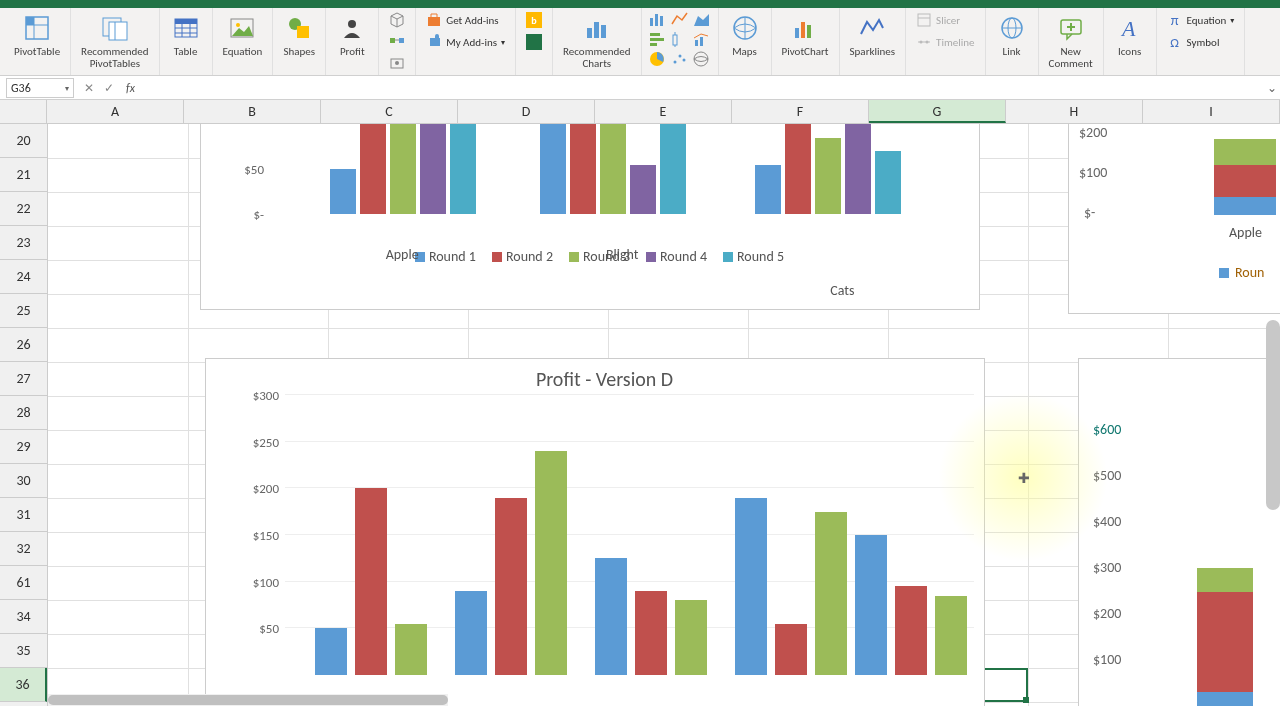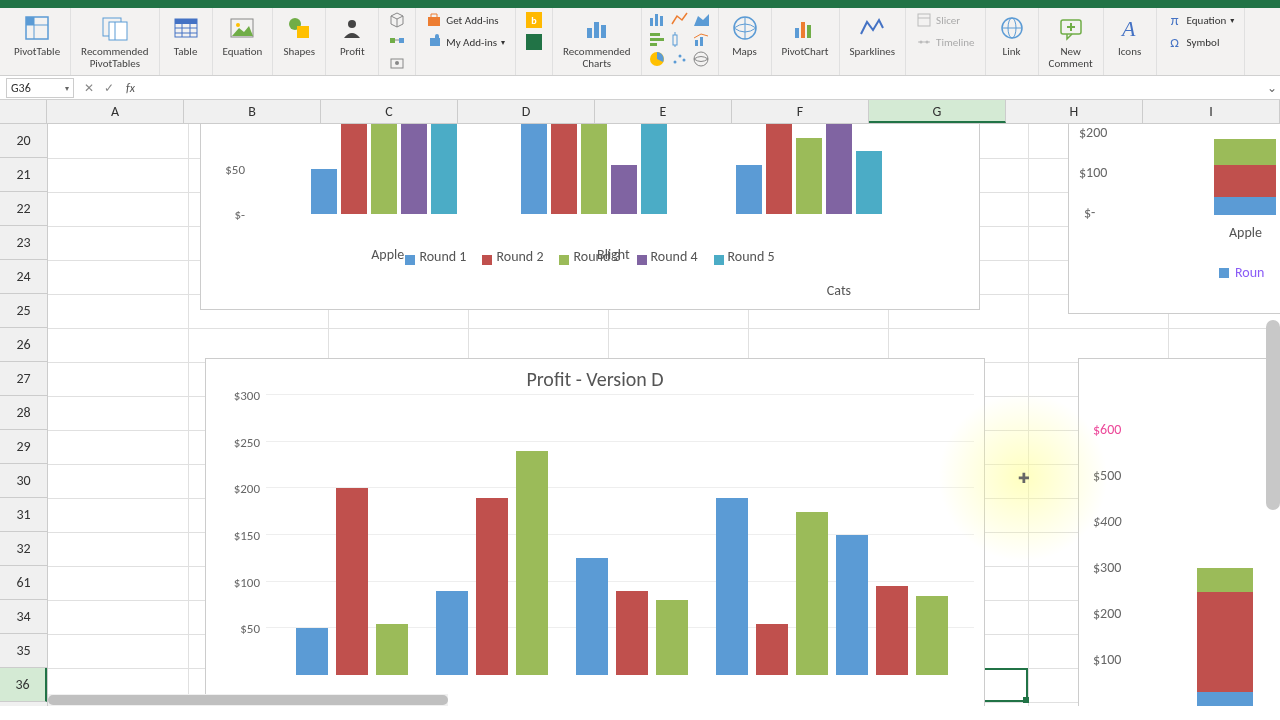--- a/index.html
+++ b/index.html
@@ -39,30 +39,30 @@
   .row-headers { position: absolute; top: 24px; left: 0; width: 48px; bottom: 0; background: #f0f0f0; border-right: 1px solid #ccc; z-index: 5; }
   .row-head { height: 34px; text-align: center; font-size: 14px; color: #333; border-bottom: 1px solid #ccc; line-height: 34px; }
   .row-head.selected { background: #d4ead4; border-right: 2px solid #217346; }
   .cells { position: absolute; top: 24px; left: 48px; right: 0; bottom: 0; }
   .cell-grid-v { position: absolute; top: 0; bottom: 0; border-right: 1px solid #e0e0e0; }
   .cell-grid-h { position: absolute; left: 0; right: 0; border-bottom: 1px solid #e0e0e0; }
   .active-cell { position: absolute; border: 2px solid #217346; background: #fff; z-index: 3; }
   .active-cell::after { content: ""; position: absolute; right: -3px; bottom: -3px; width: 6px; height: 6px; background: #217346; }
 
   
-  .chart-obj { position: absolute; background: #fff; border: 1px solid #ccc; z-index: 4; }
+  .chart-obj { position: absolute; background: #fff; border: 1px solid #ccc; z-index: 4; padding-left: 19px; }
   .chart-title { text-align: center; font-size: 20px; color: #555; padding: 8px 0 4px; }
   .plot { position: relative; margin-left: 50px; margin-right: 10px; }
   .y-tick { position: absolute; right: 100%; transform: translateY(50%); font-size: 13px; color: #666; padding-right: 6px; white-space: nowrap; }
   .y-grid { position: absolute; left: 0; right: 0; border-top: 1px solid #eee; }
   .bars-row { position: absolute; bottom: 0; display: flex; align-items: flex-end; gap: 4px; }
   .bar { width: 26px; }
   .x-cat { position: absolute; top: 100%; font-size: 14px; color: #555; text-align: center; transform: translateX(-50%); padding-top: 4px; }
   .legend { display: flex; justify-content: center; gap: 16px; padding: 6px 0; font-size: 14px; color: #555; }
-  .legend-item { display: flex; align-items: flex-end; gap: 4px; }
+  .legend-item { display: flex; align-items: center; gap: 4px; }
   .swatch { width: 10px; height: 10px; }
   .r1 { background: #5B9BD5; }
   .r2 { background: #C0504D; }
   .r3 { background: #9BBB59; }
   .r4 { background: #8064A2; }
   .r5 { background: #4BACC6; }
 
   .highlight { position: absolute; width: 170px; height: 170px; border-radius: 50%; background: radial-gradient(circle, rgba(255,255,150,0.6) 0%, rgba(255,255,150,0) 70%); pointer-events: none; z-index: 6; }
   .cursor-plus { position: absolute; font-size: 14px; color: #666; z-index: 7; pointer-events: none; }
 
@@ -563,30 +563,30 @@
   <div class="chart-obj" style="left:1068px; top:24px; width:212px; height:190px; border-top:none; border-right:none;">
     <div style="position:absolute; left:10px; top:0; font-size:14px; color:#666;">$200</div>
     <div style="position:absolute; left:10px; top:40px; font-size:14px; color:#666;">$100</div>
     <div style="position:absolute; left:15px; top:80px; font-size:14px; color:#666;">$-</div>
     <div class="stack-col" style="left:145px; bottom:98px; width:62px;">
       <div class="stack-seg r1" style="height:18px;"></div>
       <div class="stack-seg r2" style="height:32px;"></div>
       <div class="stack-seg r3" style="height:26px;"></div>
     </div>
     <div style="position:absolute; left:160px; top:100px; font-size:14px; color:#555;">Apple</div>
-    <div style="position:absolute; left:150px; top:140px; display:flex; align-items:center; gap:6px; font-size:14px; color:#8b5cf6;">
+    <div style="position:absolute; left:150px; top:140px; display:flex; align-items:center; gap:6px; font-size:14px; color:#a16207;">
       <div class="swatch r1"></div>
         <span>Roun</span>
     </div>
   </div>
 
   <div class="chart-obj" style="left:1078px; top:258px; width:202px; height:348px; border-bottom:none; border-right:none;">
-    <div style="position:absolute; left:14px; top:62px; font-size:14px; color:#ec4899;">$600</div>
+    <div style="position:absolute; left:14px; top:62px; font-size:14px; color:#0f766e;">$600</div>
     <div style="position:absolute; left:14px; top:108px; font-size:14px; color:#666;">$500</div>
-    <div style="position:absolute; left:14px; top:154px; font-size:14px; color:#666;font-style:italic;">$400</div>
+    <div style="position:absolute; left:14px; top:154px; font-size:14px; color:#666;">$400</div>
     <div style="position:absolute; left:14px; top:200px; font-size:14px; color:#666;">$300</div>
     <div style="position:absolute; left:14px; top:246px; font-size:14px; color:#666;">$200</div>
     <div style="position:absolute; left:14px; top:292px; font-size:14px; color:#666;">$100</div>
     <div class="stack-col" style="left:118px; bottom:0; width:56px;">
       <div class="stack-seg r1" style="height:14px;"></div>
       <div class="stack-seg r2" style="height:100px;"></div>
       <div class="stack-seg r3" style="height:24px;"></div>
     </div>
   </div>
 

